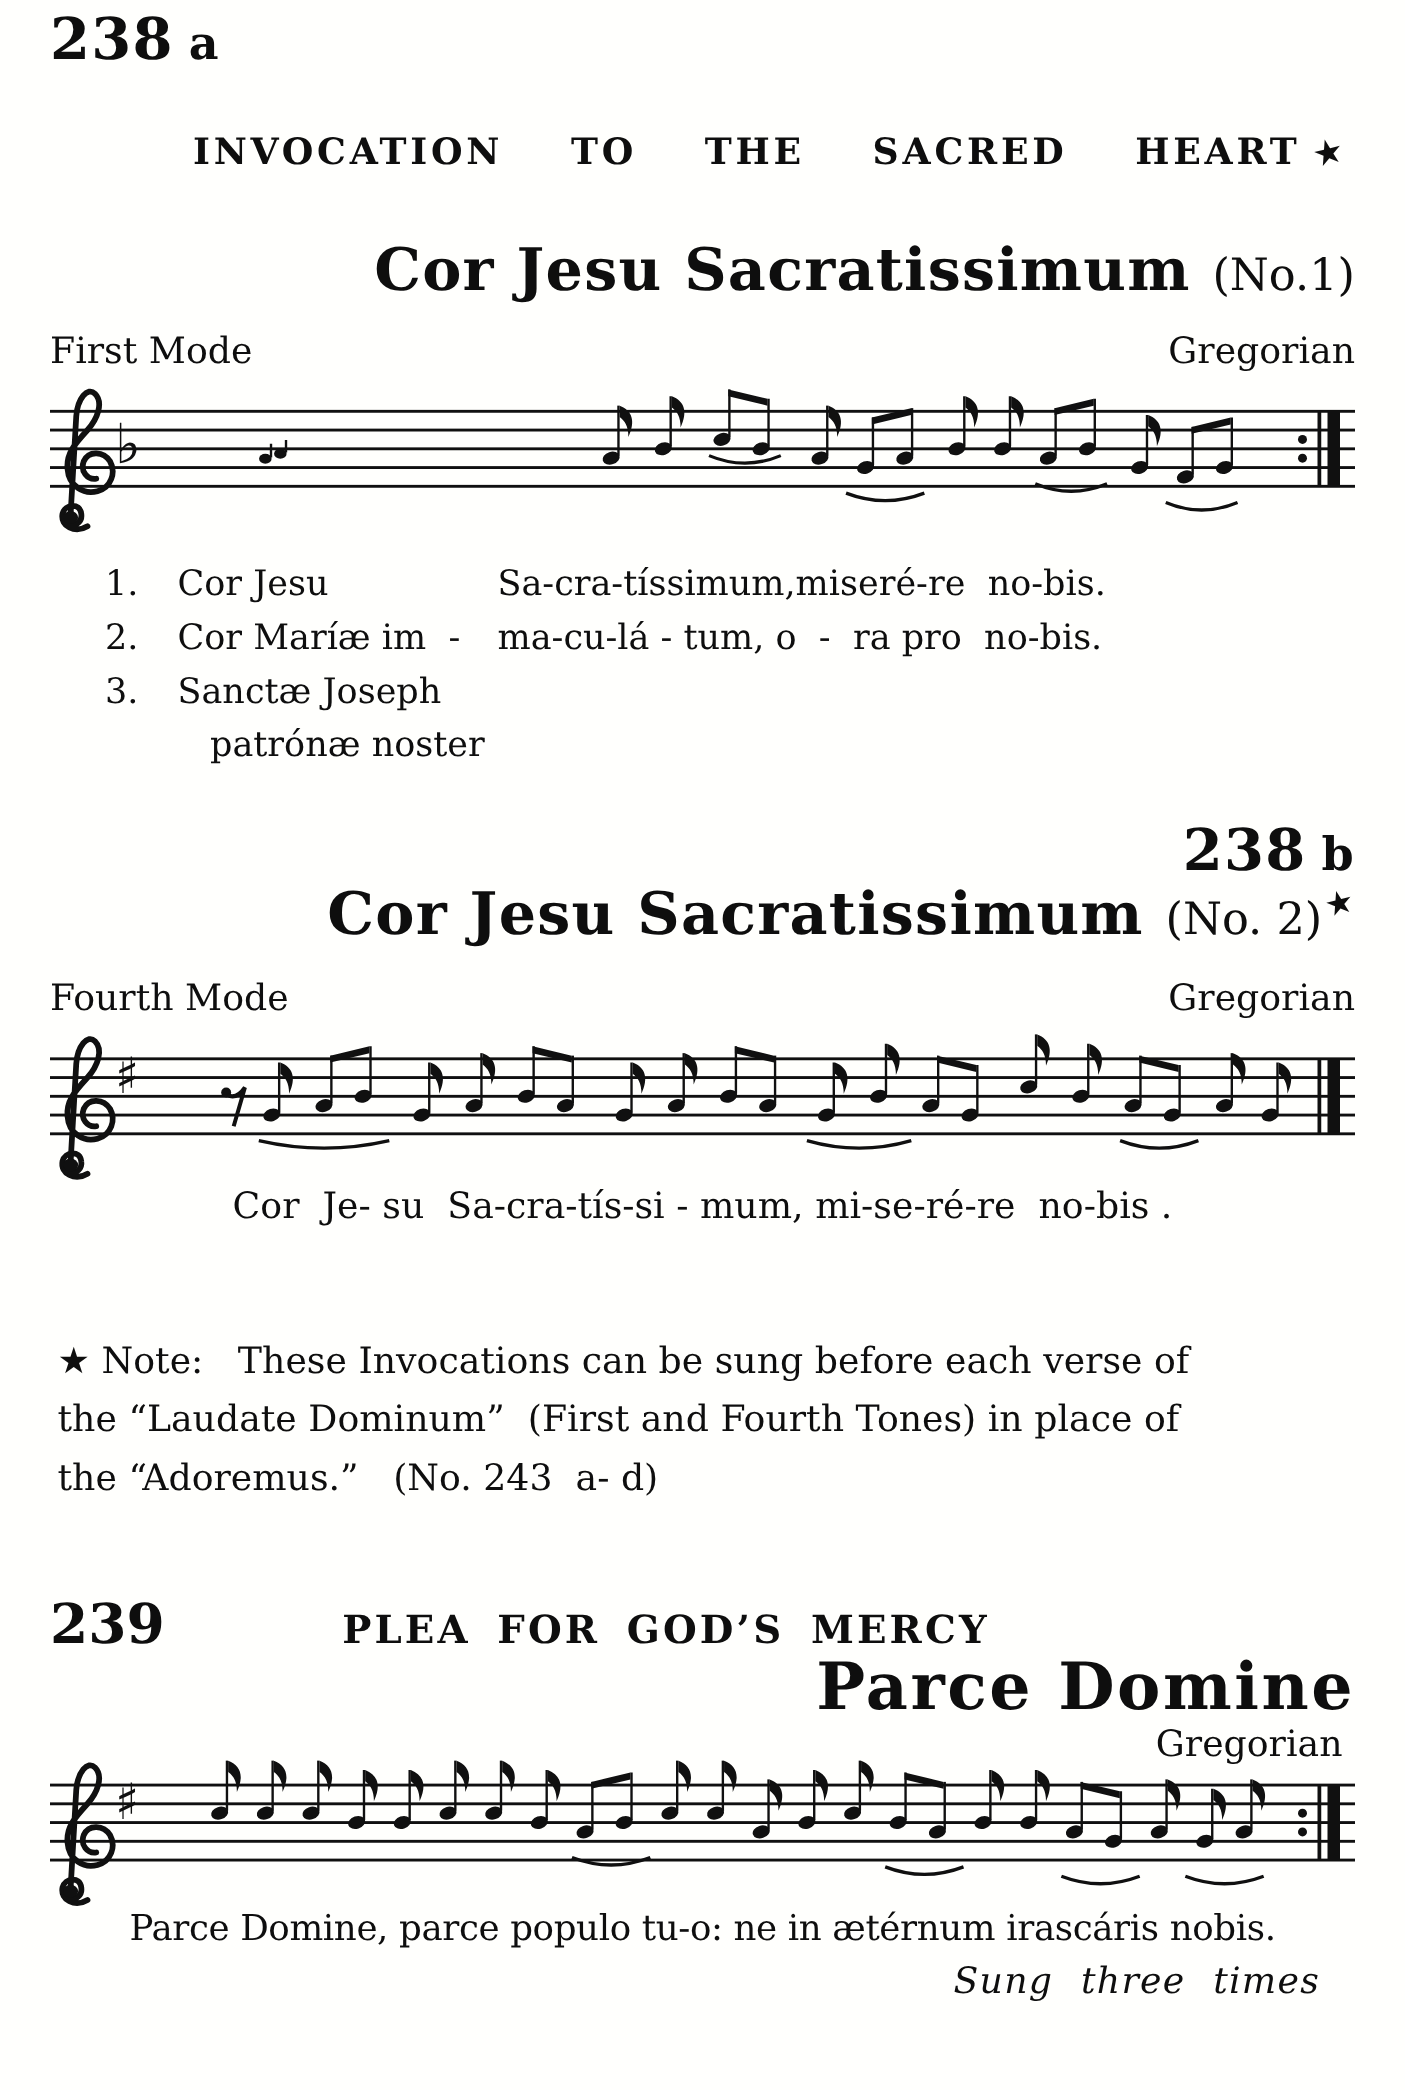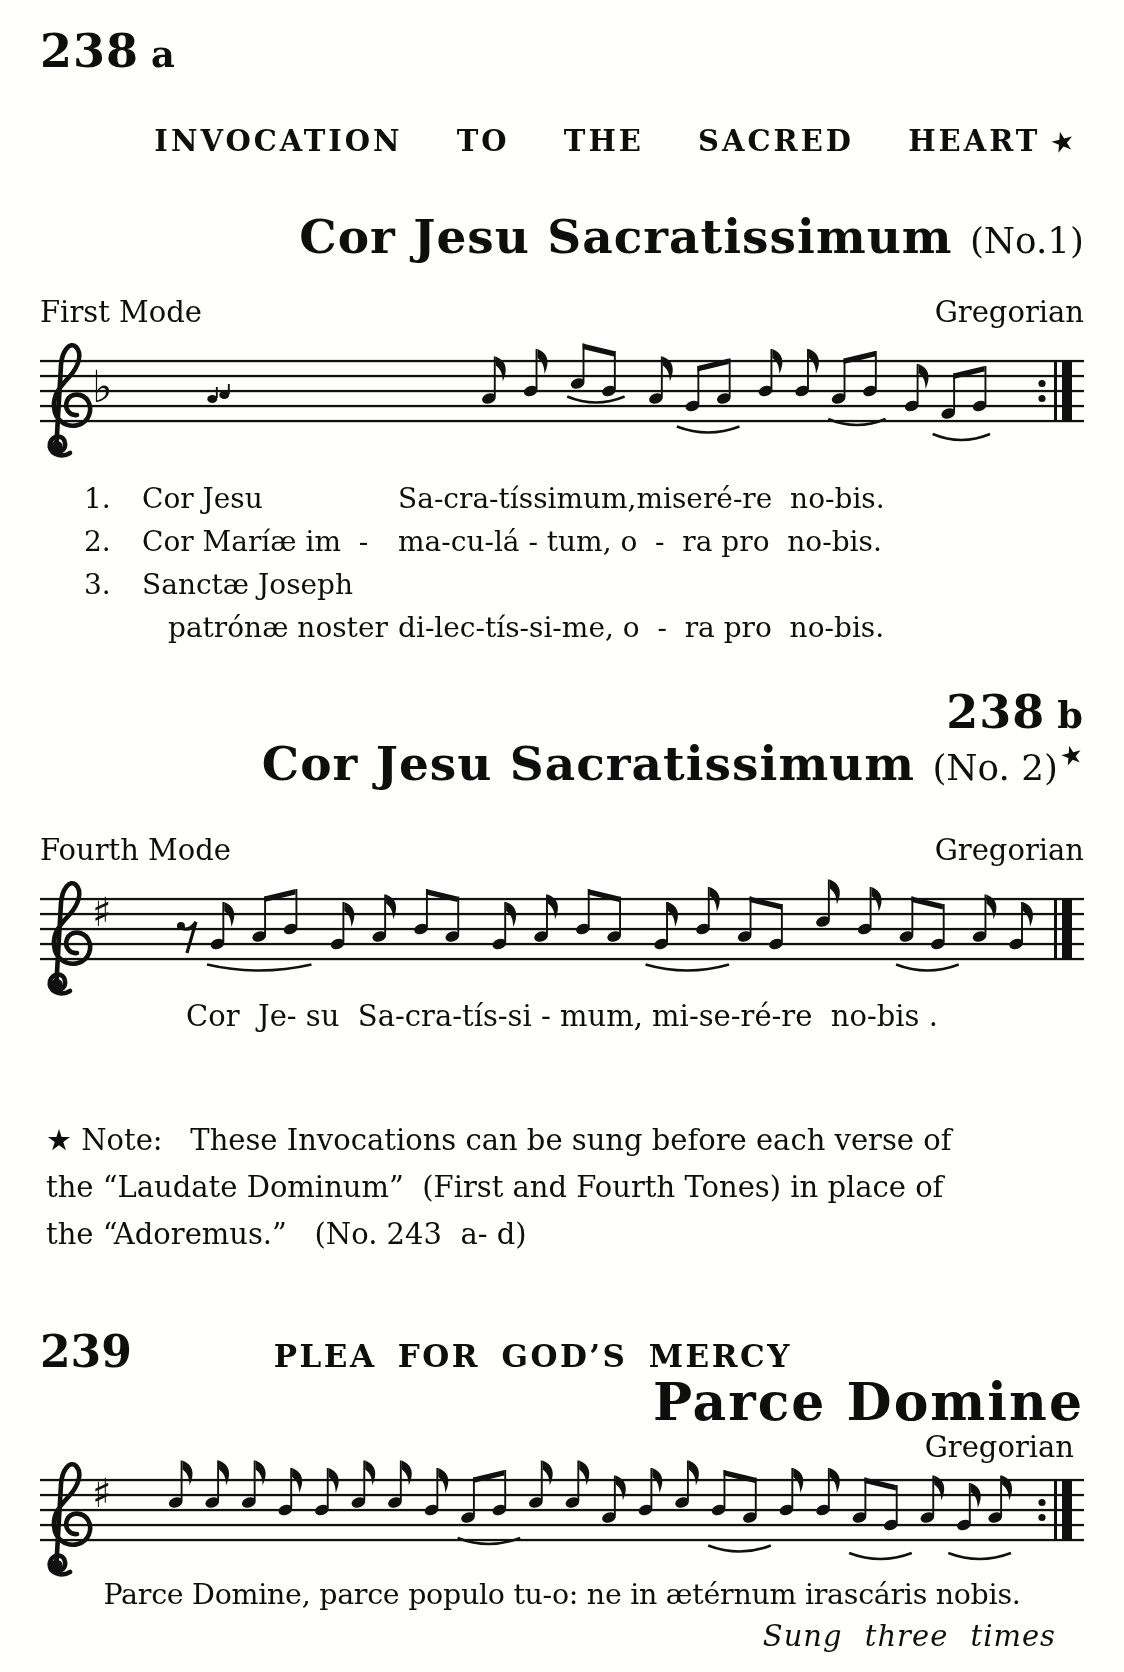--- a/index.html
+++ b/index.html
@@ -1,39 +1,39 @@
 <!DOCTYPE html>
 <html><head>
 <meta charset="utf-8">
 <title>Page</title>
 <style>
   html,body{margin:0;padding:0;background:#e8e8e4;}
   .page{
     width:1124px;height:1672px;box-sizing:border-box;
     margin:0 auto;background:#fffffd;color:#0e0e0e;
     font-family:"DejaVu Serif", serif;
-    padding:28px 40px 0 40px;position:relative;overflow:hidden;
+    padding:8px 40px 0 40px;position:relative;overflow:hidden;
   }
   .sec-head{font-size:46px;font-weight:700;line-height:1;letter-spacing:1px;}
   .sec-letter{font-size:0.8em;margin-left:12px;font-weight:700;}
   .category{
     text-align:center;font-size:29px;font-weight:700;
     letter-spacing:3px;word-spacing:14px;margin-top:16px;white-space:pre-wrap;
   }
   .star{display:inline-block;font-family:"DejaVu Sans",sans-serif;transform:rotate(-14deg);}
   .cat-star{font-size:0.95em;margin-left:10px;}
   .big-title{
     text-align:right;font-size:47px;font-weight:700;letter-spacing:1px;
     margin-top:20px;line-height:1.05;
   }
   .title-suffix{font-weight:400;font-size:0.76em;letter-spacing:0;}
   .sup-star{font-size:0.55em;vertical-align:super;margin-left:2px;}
   .modeline{
     display:flex;justify-content:space-between;align-items:baseline;
-    font-size:29px;margin-top:34px;
+    font-size:29px;margin-top:22px;
   }
   svg.staff{display:block;margin-top:2px;}
   .verses{margin-top:8px;font-size:28px;}
   .vrow{display:grid;grid-template-columns:62px 296px 1fr;padding:5px 0;align-items:baseline;}
   .vnum{padding-left:44px;}
   .vincipit{padding-left:40px;white-space:pre-wrap;}
   .vincipit.indent{padding-left:66px;}
   .vtext{white-space:pre-wrap;}
   .lyric{text-align:center;font-size:29px;white-space:pre-wrap;}
   .lyric-238b{margin-top:-8px;}
@@ -167,34 +167,33 @@
       <span class="vtext">ma-cu-lá - tum, o  -  ra pro  no-bis.</span>
     </div>
     <div class="vrow">
       <span class="vnum">3.</span>
       <span class="vincipit">Sanctæ Joseph</span>
       <span class="vtext"></span>
     </div>
     <div class="vrow">
       <span class="vnum"></span>
       <span class="vincipit indent">patrónæ noster</span>
-      <span class="vtext">di-lec-tís-si-me, o  -  ra pro  no-bis.</span>
     </div>
   </div>
 
   <div class="sec-head" style="margin-top:40px;text-align:right;">
     <span>238</span><span class="sec-letter">b</span>
   </div>
 
   <div class="big-title" style="margin-top:4px;">
     <span>Cor Jesu Sacratissimum</span>
     <span class="title-suffix">(No. 2)</span><span class="star sup-star">★</span>
   </div>
 
-  <div class="modeline" style="margin-top:44px;gap:40px;">
+  <div class="modeline" style="margin-top:24px;gap:40px;">
     <span>Fourth Mode</span>
     <span>Gregorian</span>
   </div>
 
   <svg class="staff" width="1044" height="138">
       <g fill="#101010" stroke="none">
         <rect x="0" y="28.9" width="1044" height="2.3"></rect>
         <rect x="0" y="43.9" width="1044" height="2.3"></rect>
         <rect x="0" y="58.9" width="1044" height="2.3"></rect>
         <rect x="0" y="73.9" width="1044" height="2.3"></rect>

